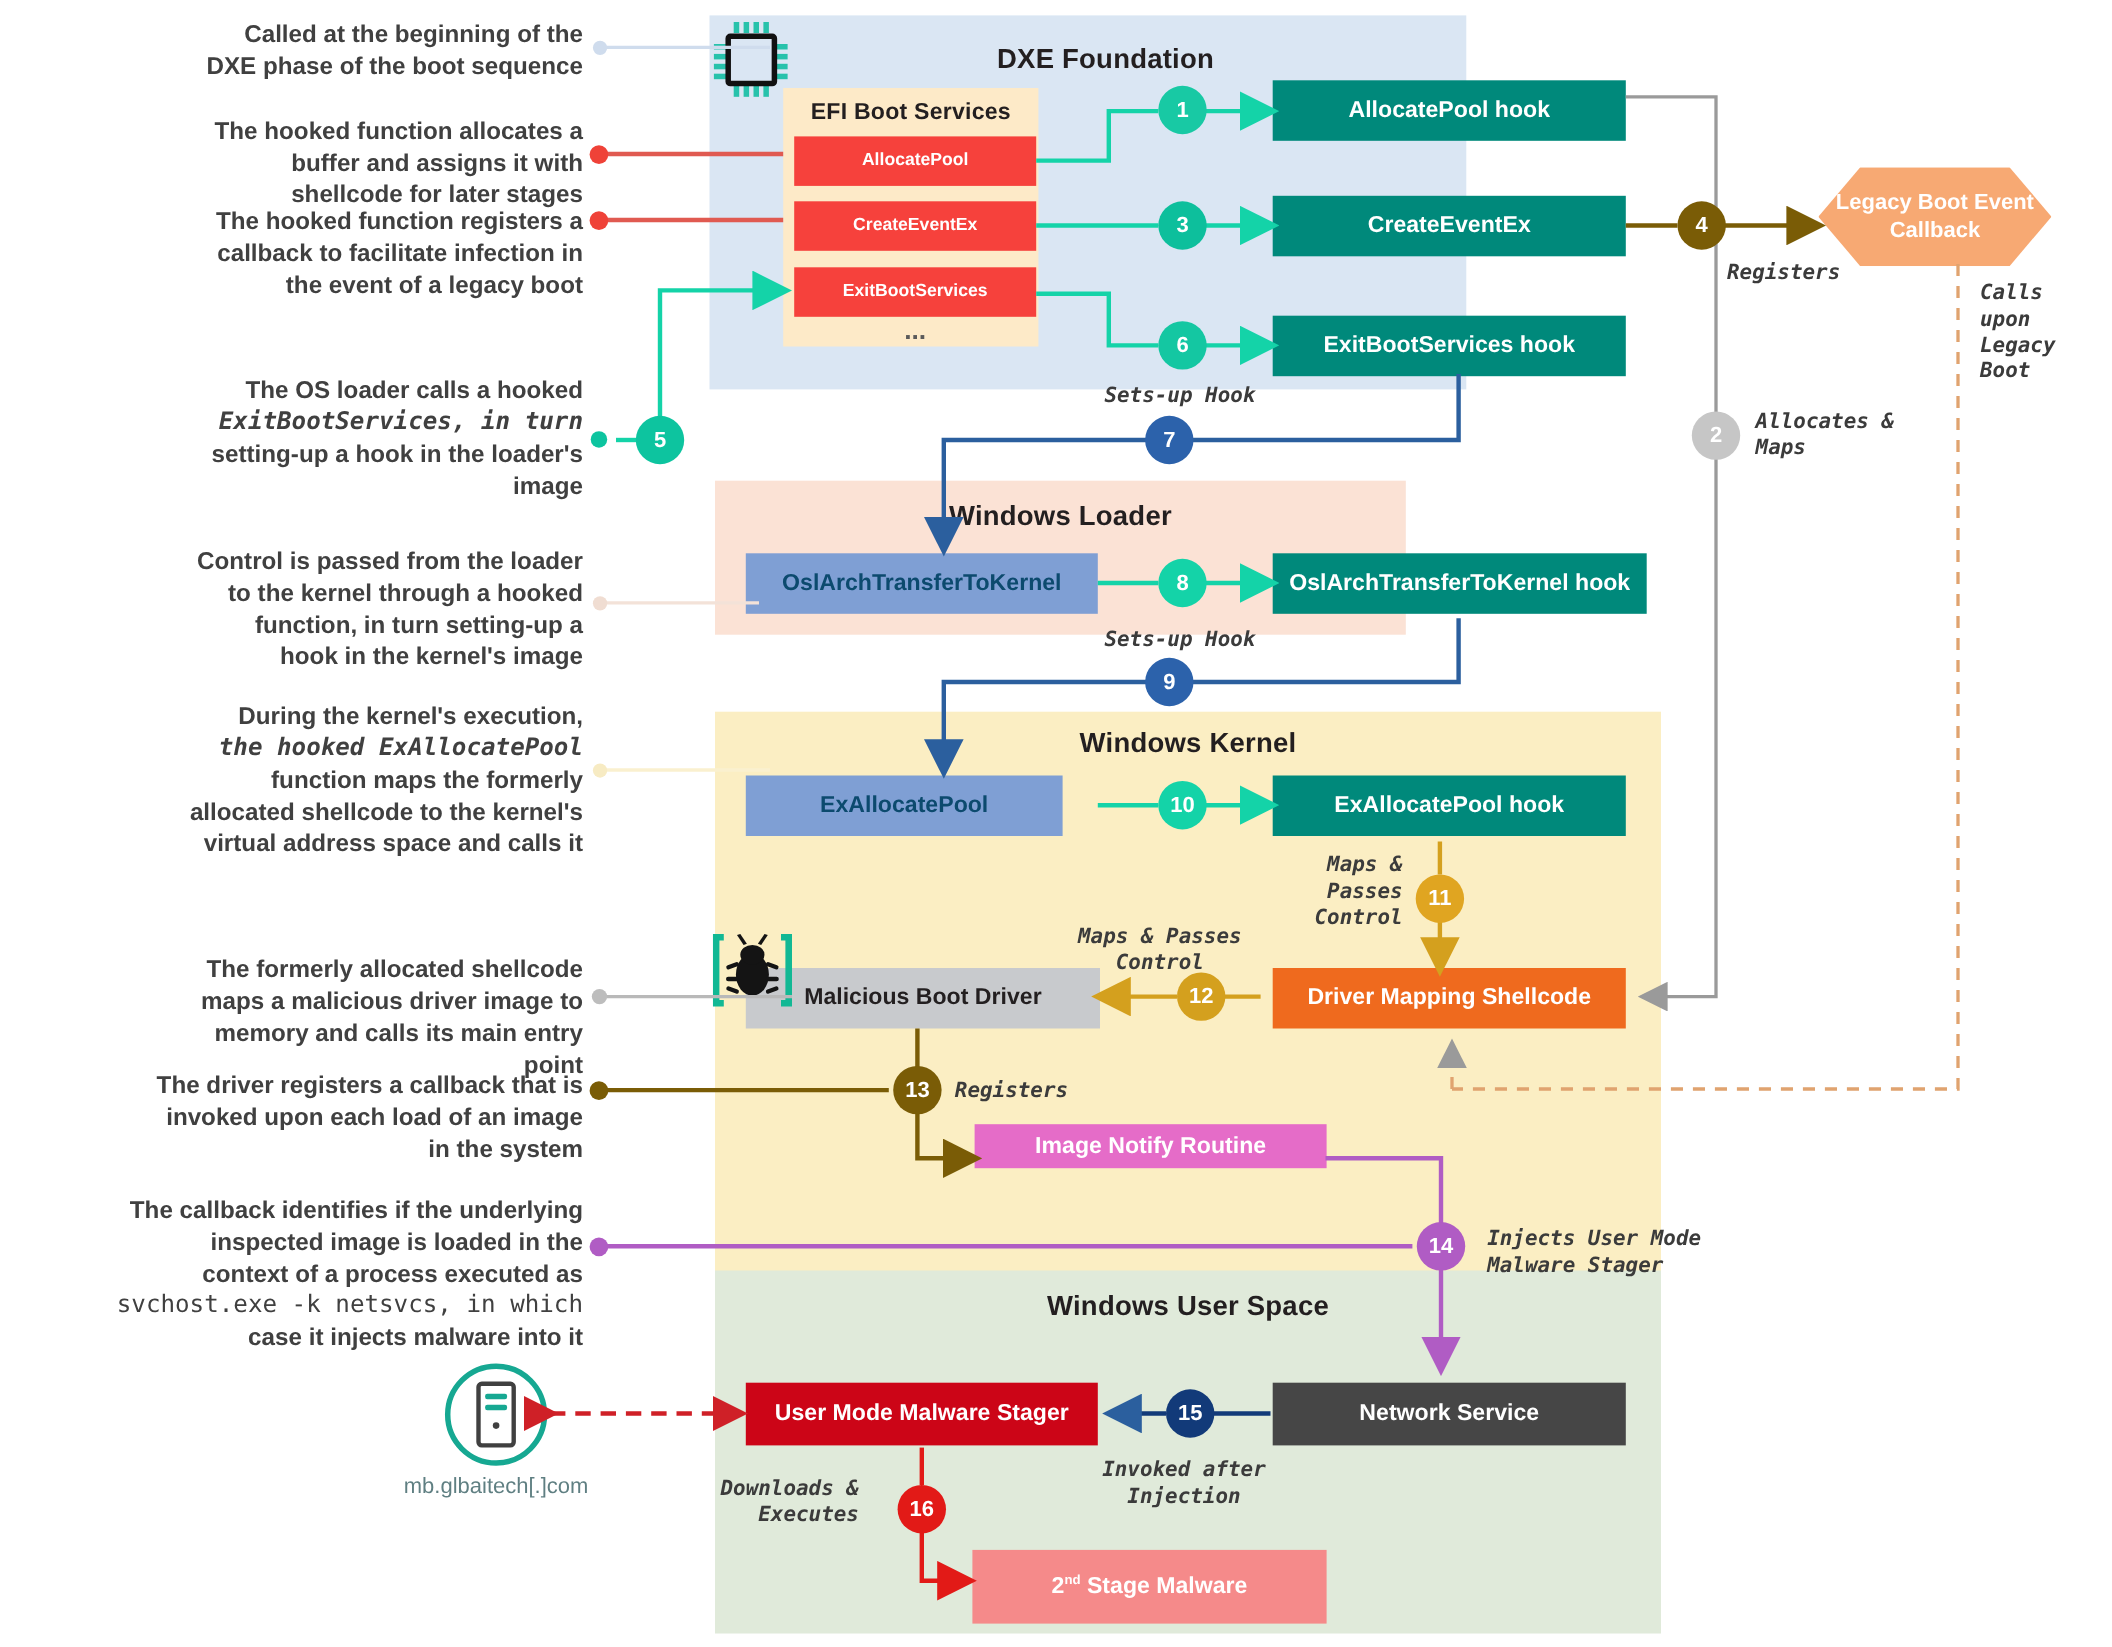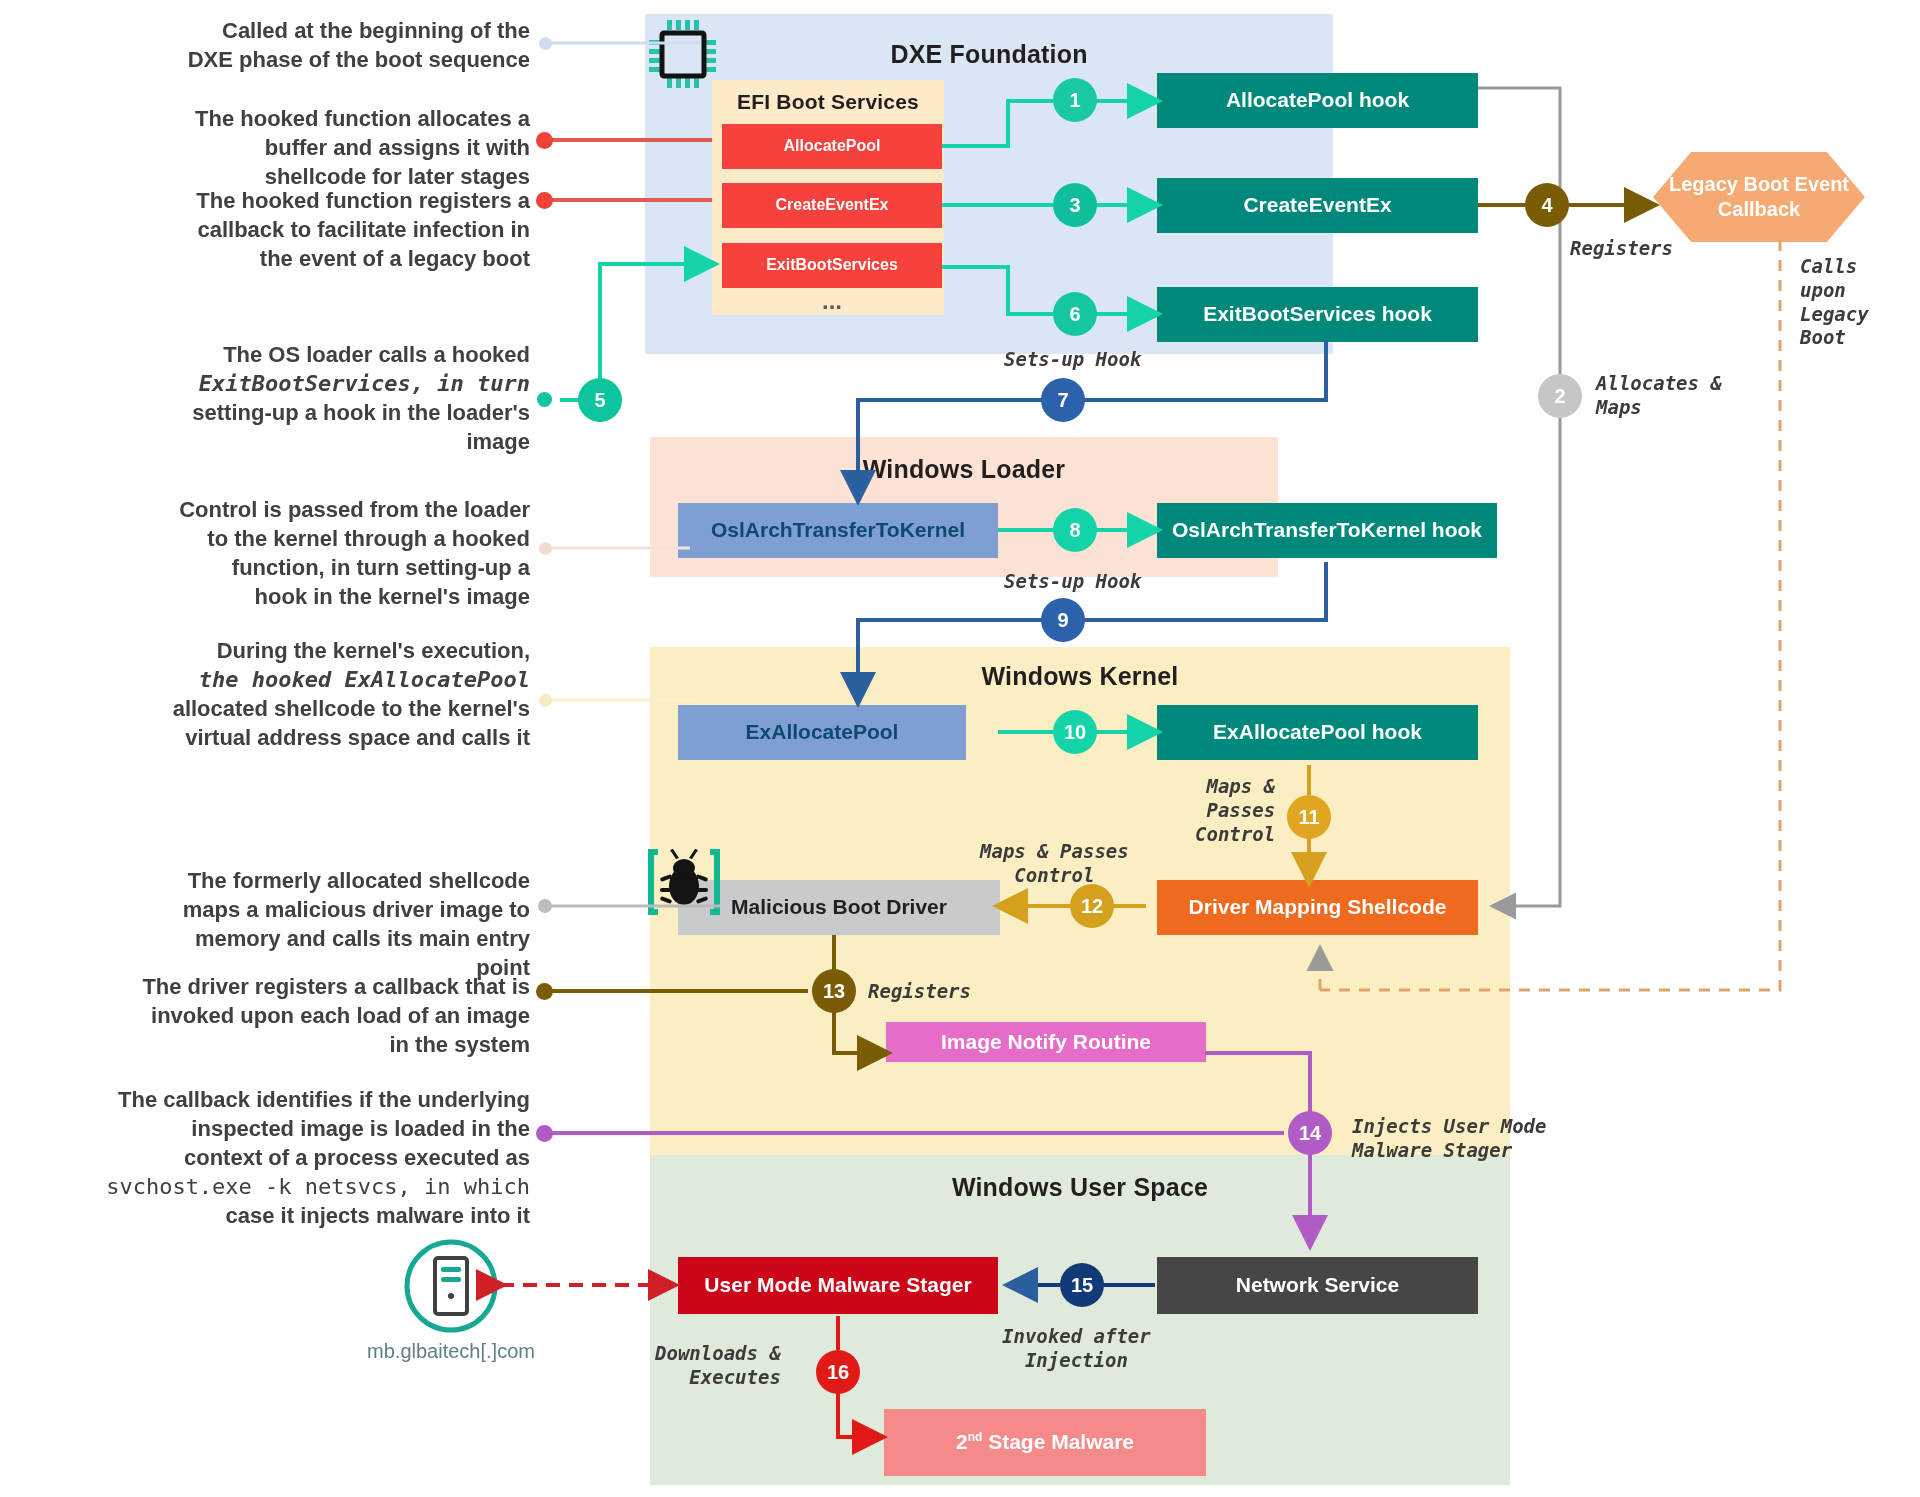--- a/index.html
+++ b/index.html
@@ -142,21 +142,21 @@
 
     <path d="M545,43 H700" stroke="#cfdced" stroke-width="3" fill="none"></path>
     <path d="M545,140 H712" stroke="#e05a51" stroke-width="4" fill="none"></path>
     <path d="M545,200 H712" stroke="#e05a51" stroke-width="4" fill="none"></path>
     <path d="M545,548 H690" stroke="#f3e2d8" stroke-width="3" fill="none"></path>
     <path d="M545,700 H700" stroke="#faf0cf" stroke-width="3" fill="none"></path>
     <path d="M545,906 H720" stroke="#b9b9b9" stroke-width="3" fill="none"></path>
   </svg>
 
   <div class="panel" style="left:645px;top:14px;width:688px;height:340px;background:#dae6f3;">
-    <div class="panel-title" style="top:26px;">DXE Foundation</div>
+    <div class="panel-title" style="top:26px;padding-left:16px;">DXE Foundation</div>
   </div>
 
   <div class="panel" style="left:712px;top:80px;width:232px;height:235px;background:#fdeac8;">
     <div class="panel-title" style="top:10px;font-size:21px;">EFI Boot Services</div>
   </div>
 
   <div class="panel" style="left:650px;top:437px;width:628px;height:140px;background:#fbe2d5;">
     <div class="panel-title" style="top:18px;">Windows Loader</div>
   </div>
 
@@ -390,20 +390,21 @@
   <div class="desc" style="left:100px;top:495px;width:430px;">
     <div>Control is passed from the loader</div>
     <div>to the kernel through a hooked</div>
     <div>function, in turn setting-up a</div>
     <div>hook in the kernel's image</div>
   </div>
 
   <div class="desc" style="left:80px;top:636px;width:450px;">
     <div>During the kernel's execution,</div>
     <div class="mono">the hooked ExAllocatePool</div>
+    <div>function maps the formerly</div>
     <div>allocated shellcode to the kernel's</div>
     <div>virtual address space and calls it</div>
   </div>
 
   <div class="desc" style="left:100px;top:866px;width:430px;">
     <div>The formerly allocated shellcode</div>
     <div>maps a malicious driver image to</div>
     <div>memory and calls its main entry</div>
     <div>point</div>
   </div>

